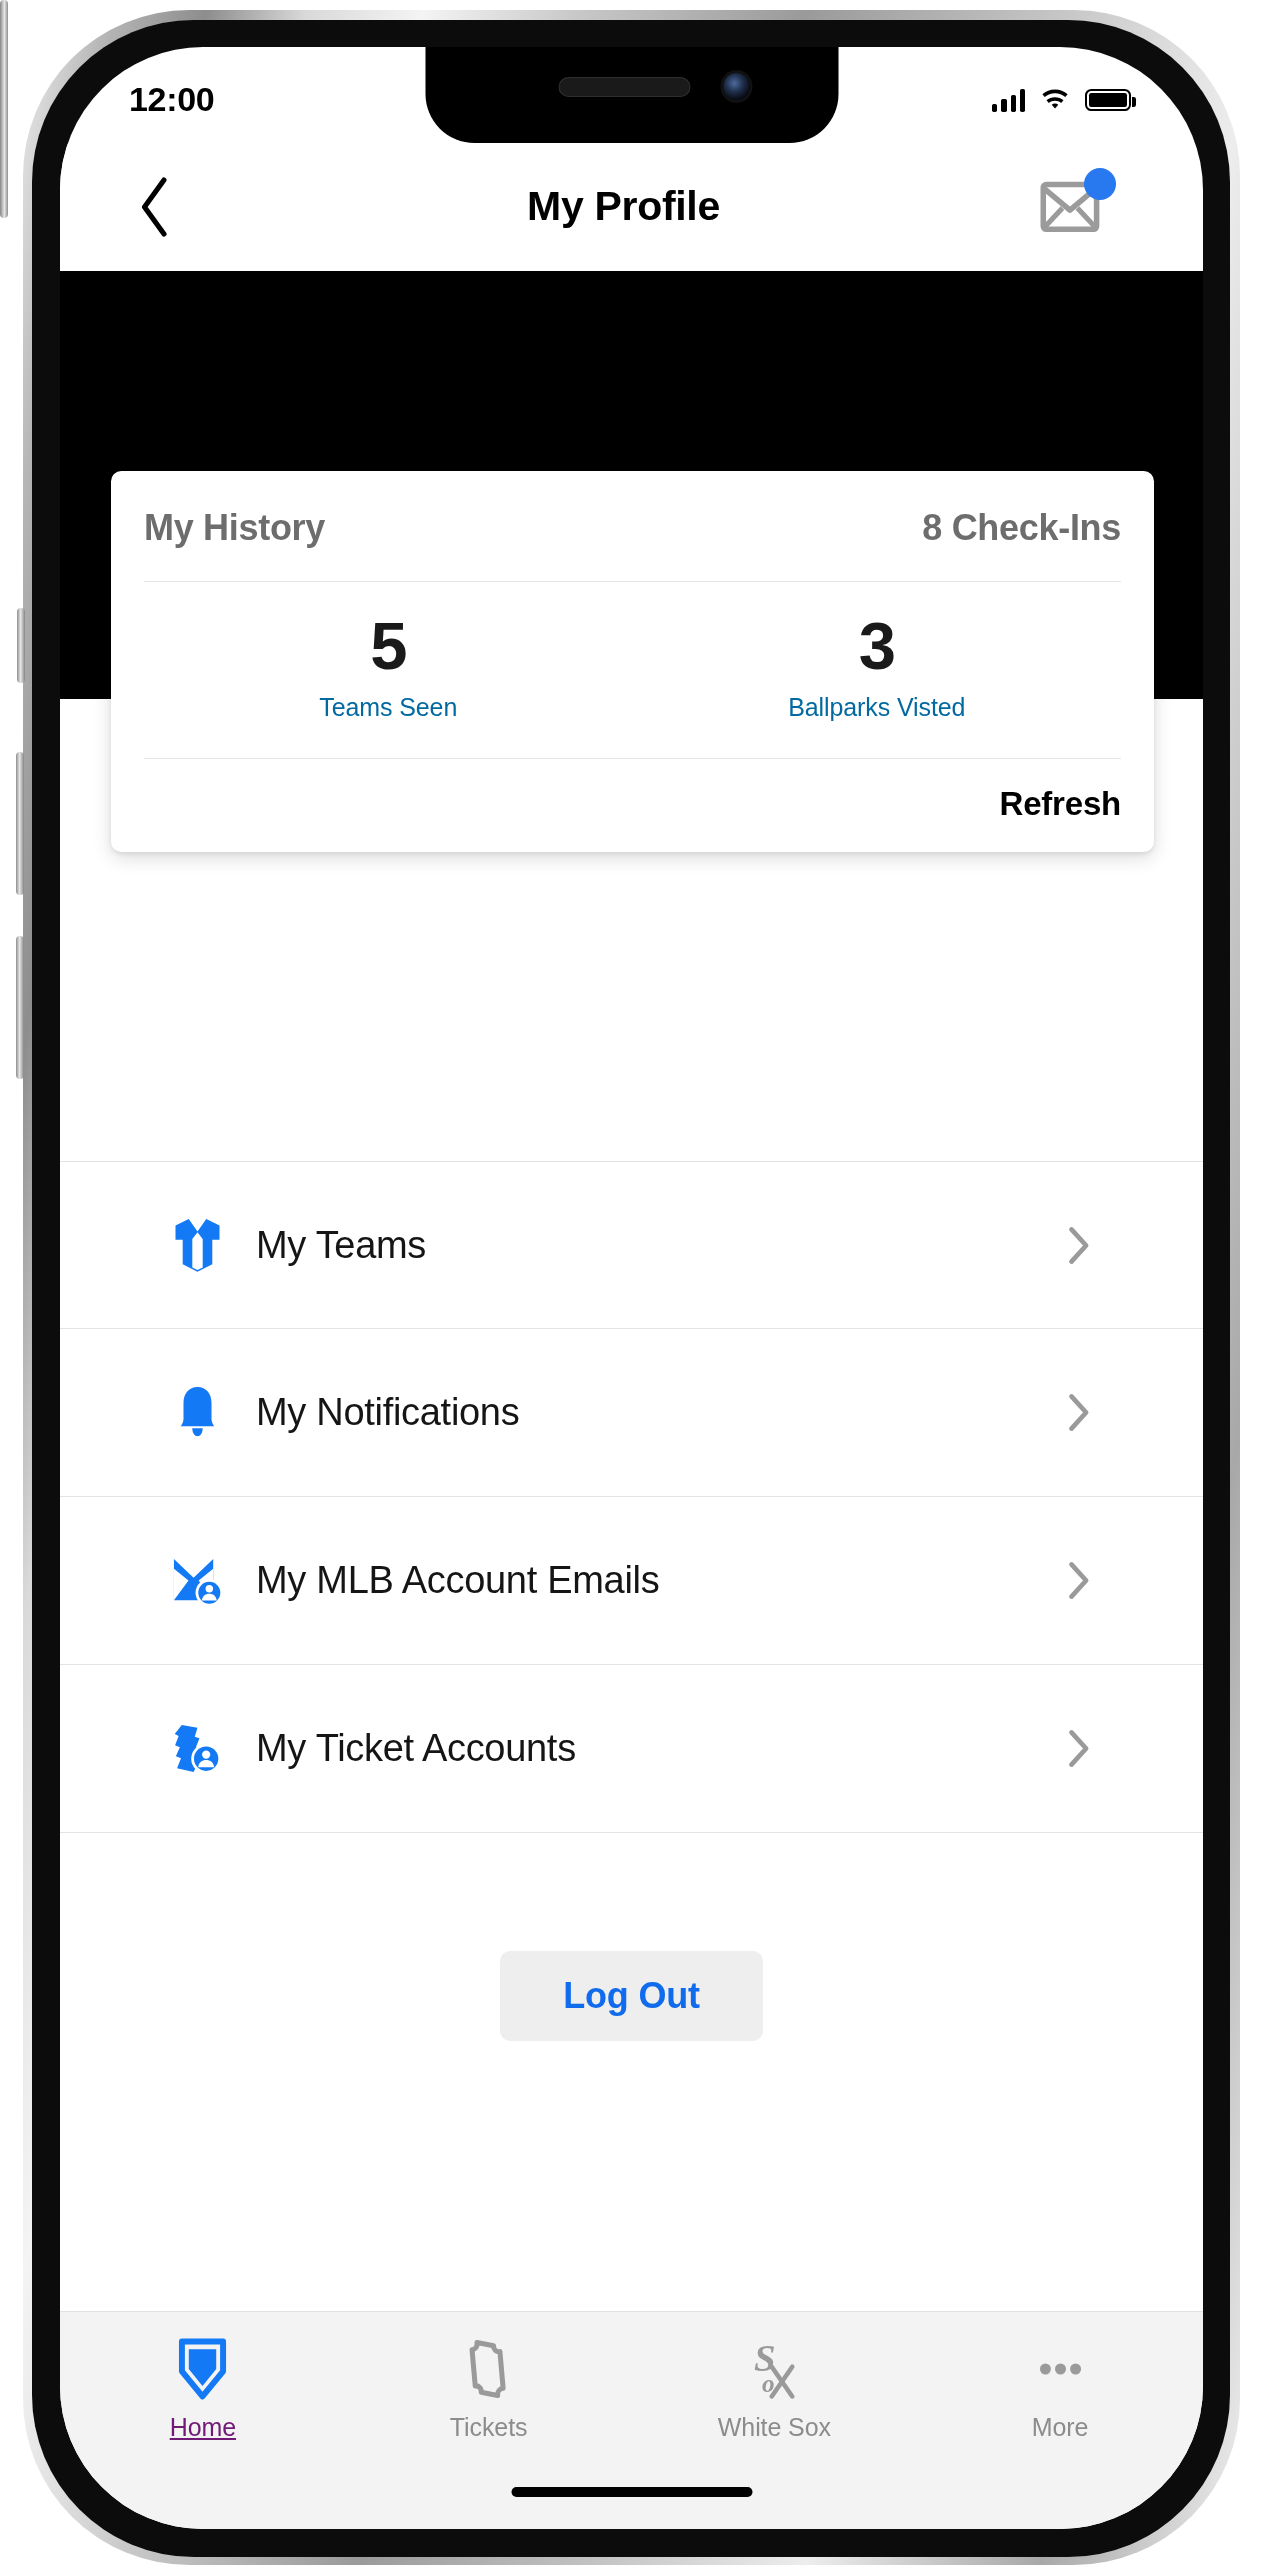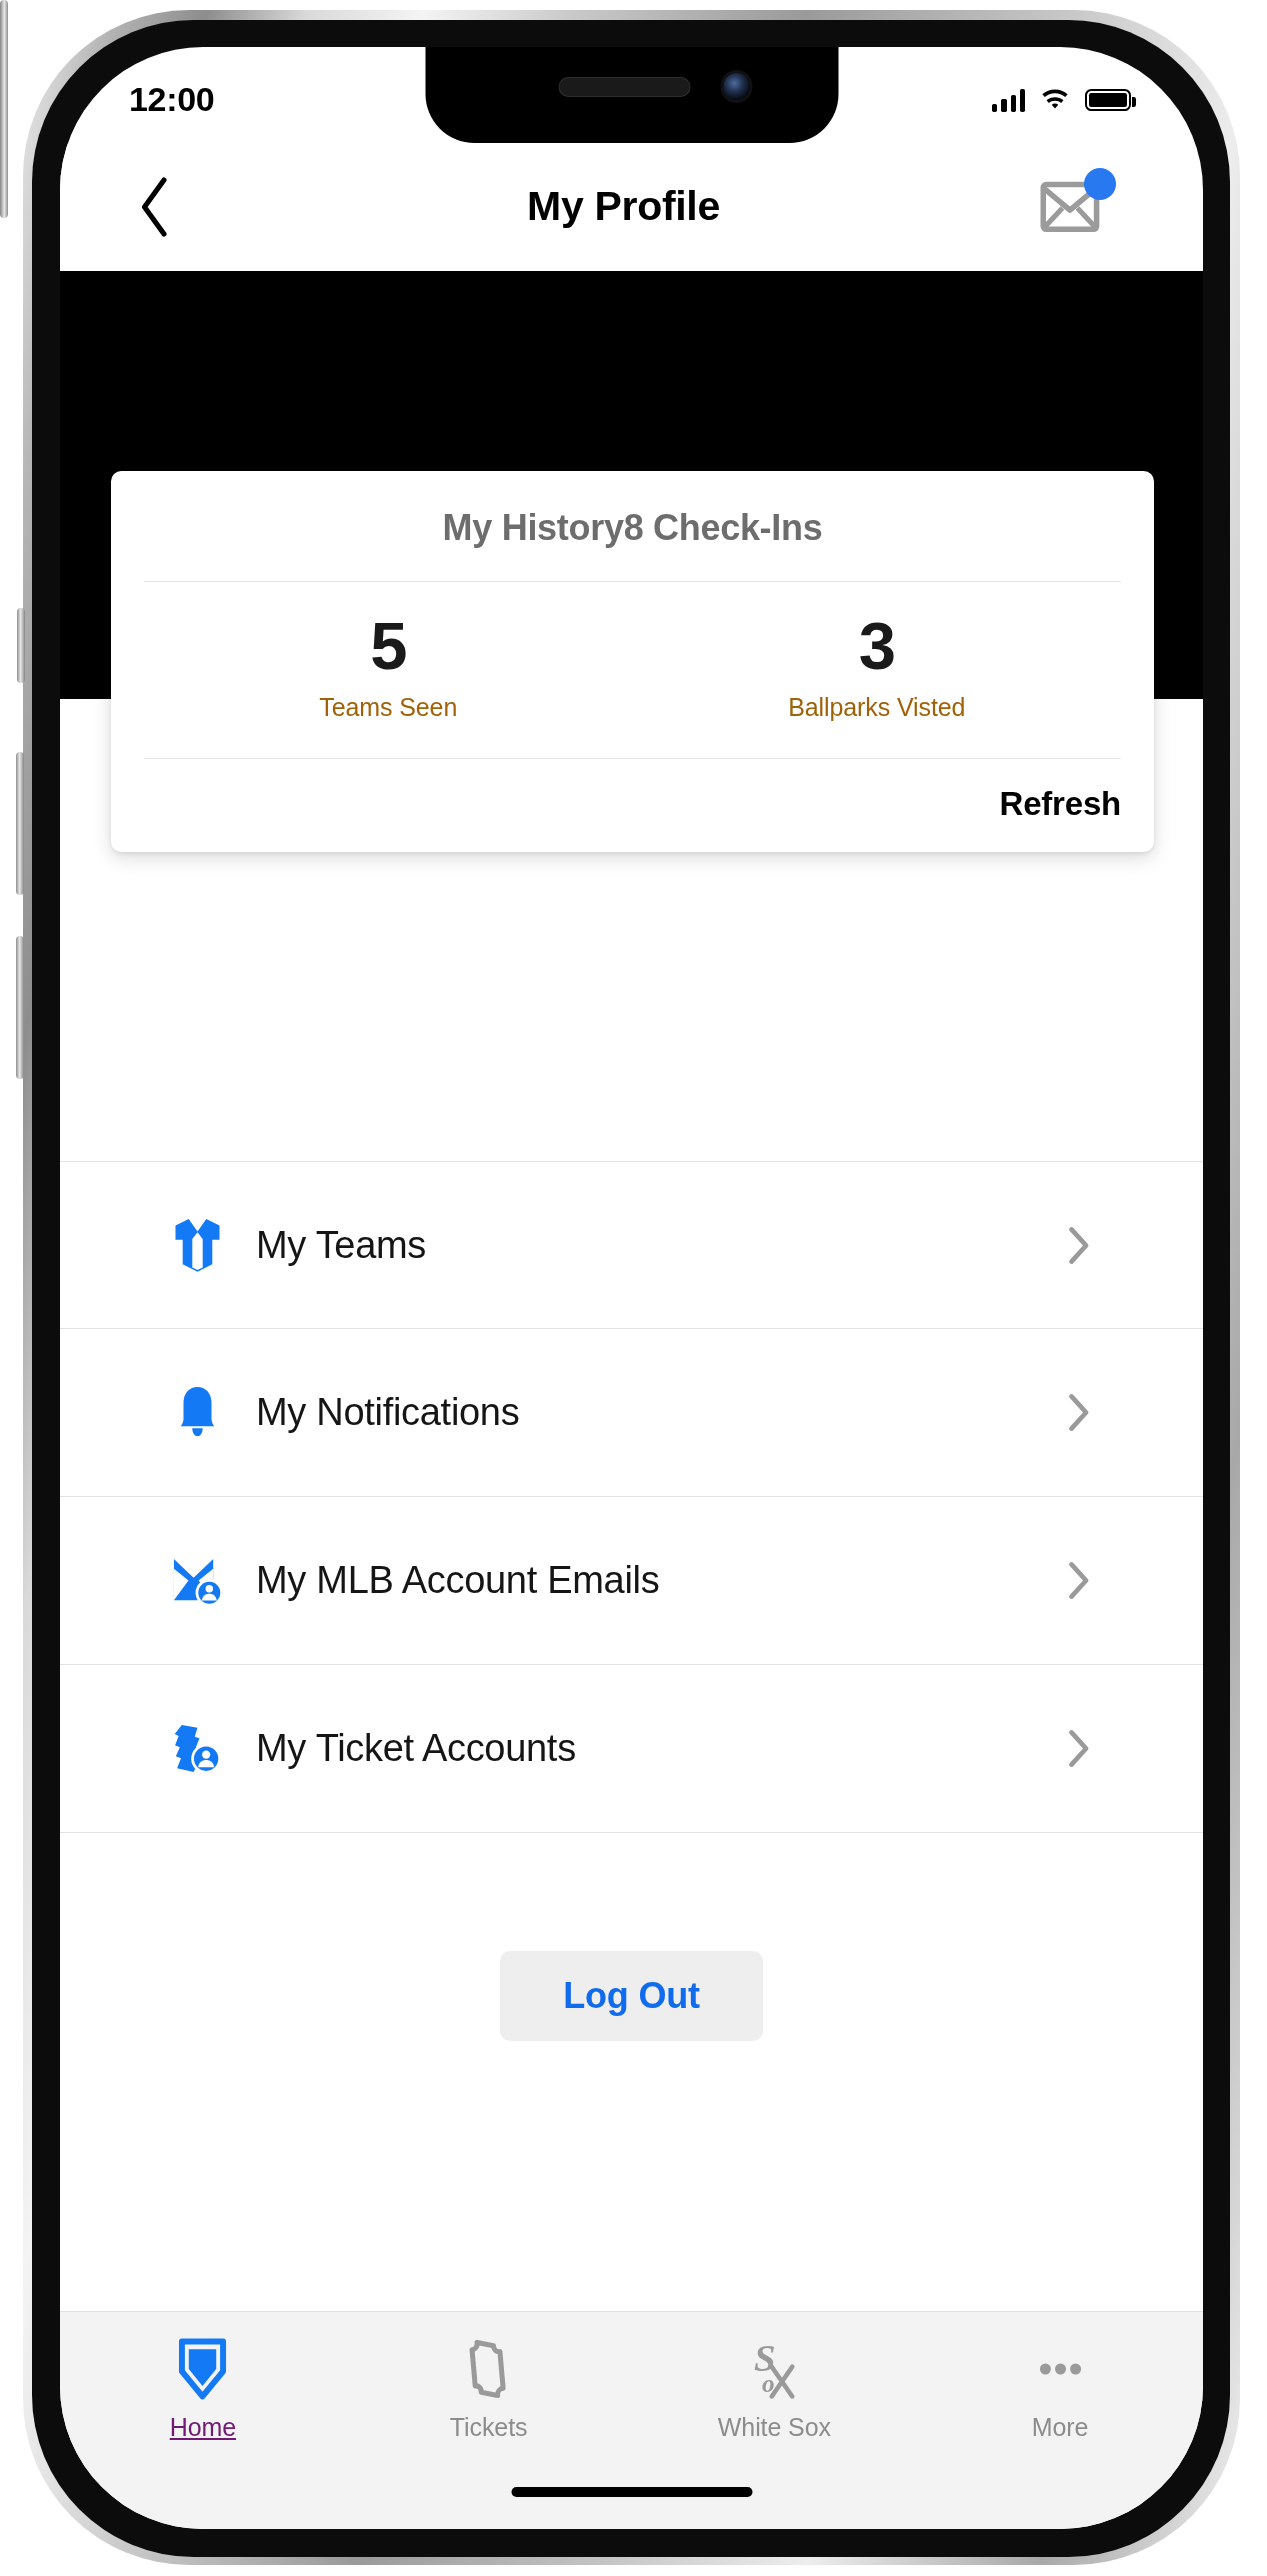--- a/index.html
+++ b/index.html
@@ -118,33 +118,33 @@
   .history-card {
     position:absolute; top:424px; left:51px;
     width:1043px;
     background:#ffffff;
     border-radius:10.3px;
     box-shadow:0 5.7px 19.5px rgba(0,0,0,0.14), 0 1.1px 4.6px rgba(0,0,0,0.08);
     z-index:15;
     padding:0 33px;
   }
   .hc-head {
-    display:flex; justify-content:center; align-items:center;
+    display:flex; justify-content:space-between; align-items:center;
     padding:36px 0 32px 0;
     border-bottom:1.7px solid #e6e6e6;
   }
   .hc-title { font-size:36px; font-weight:700; color:#6d6d6d; letter-spacing:-0.3px; }
   .hc-count { font-size:36px; font-weight:700; color:#6d6d6d; letter-spacing:-0.3px; }
   .hc-stats {
     display:flex; padding:30px 0 36px 0;
     border-bottom:1.7px solid #e6e6e6;
   }
   .stat { flex:1; text-align:center; }
   .stat-num { font-size:67px; font-weight:700; color:#1a1a1a; line-height:1.02; letter-spacing:-1.1px; }
-  .stat-lbl { font-size:25px; color:#a16207; margin-top:12.6px; letter-spacing:-0.1px; }
+  .stat-lbl { font-size:25px; color:#0369a1; margin-top:12.6px; letter-spacing:-0.1px; }
   .hc-foot { display:flex; justify-content:flex-end; padding:26.4px 0 29px 0; }
   .refresh-link { font-size:33px; font-weight:700; color:#000000; letter-spacing:-0.2px; }
 
   
   .menu { position:absolute; top:1114px; left:0; right:0; z-index:12; }
   .menu-row {
     position:relative; height:168px;
     display:flex; align-items:center;
     padding:0 104px 0 107px;
     border-bottom:1.7px solid #e3e3e3;

